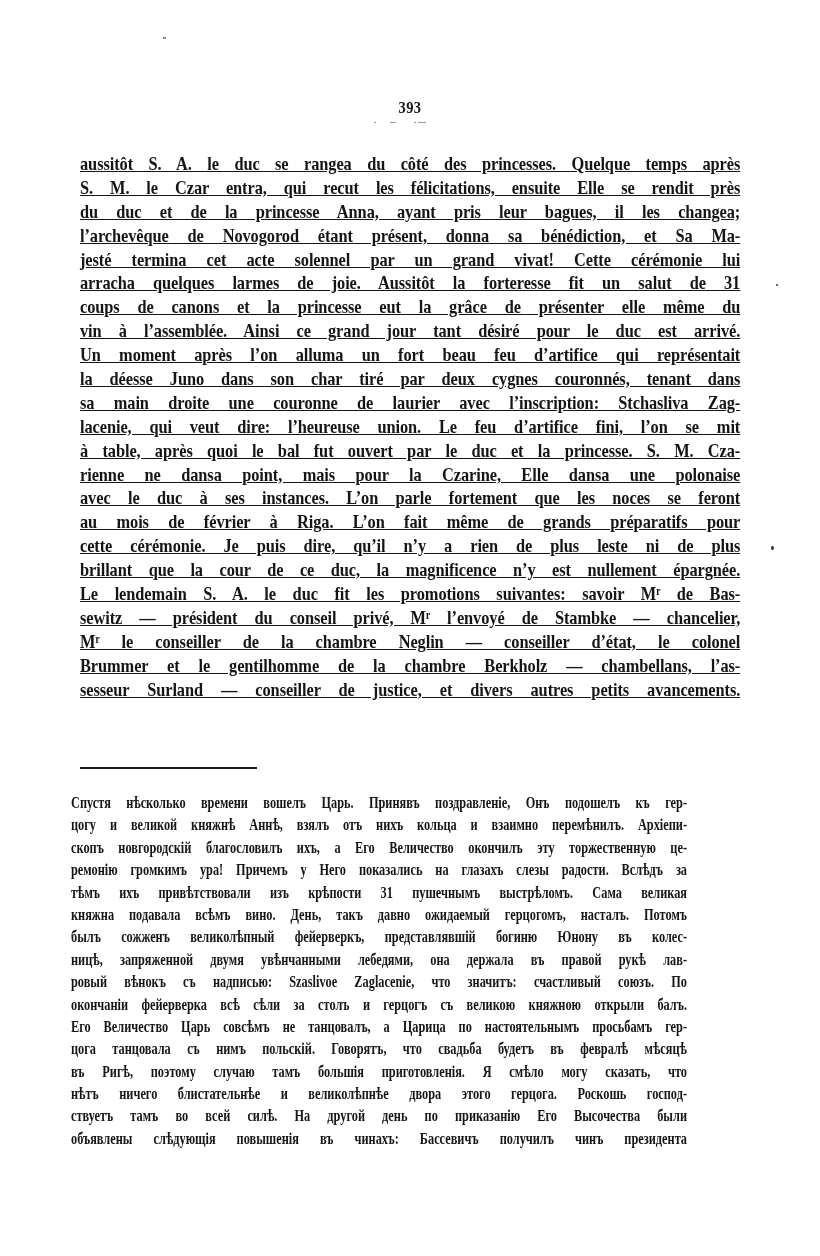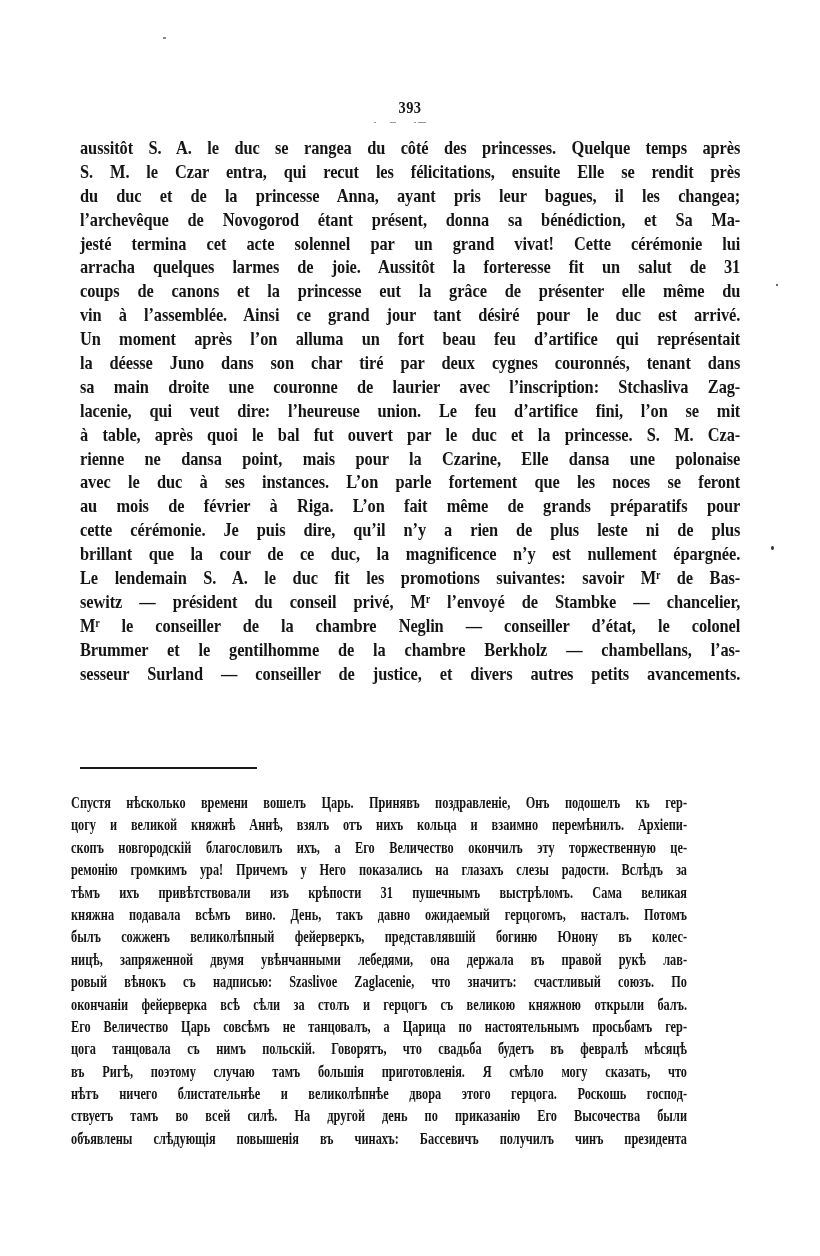--- a/index.html
+++ b/index.html
@@ -45,22 +45,23 @@
     }
     .page-number-dashes span {
       position: absolute;
       top: 0;
       height: 1px;
       background: #9a9a9a;
     }
     .main-text {
       position: absolute;
       left: 80px;
-      top: 136px;
+      top: 152px;
       width: 660px;
+      text-decoration: underline;
     }
     .main-line {
       height: 23.9px;
       line-height: 23.9px;
       font-size: 19.5px;
       font-weight: bold;
       white-space: nowrap;
       text-align: justify;
       text-align-last: justify;
       transform: scaleX(0.84);

